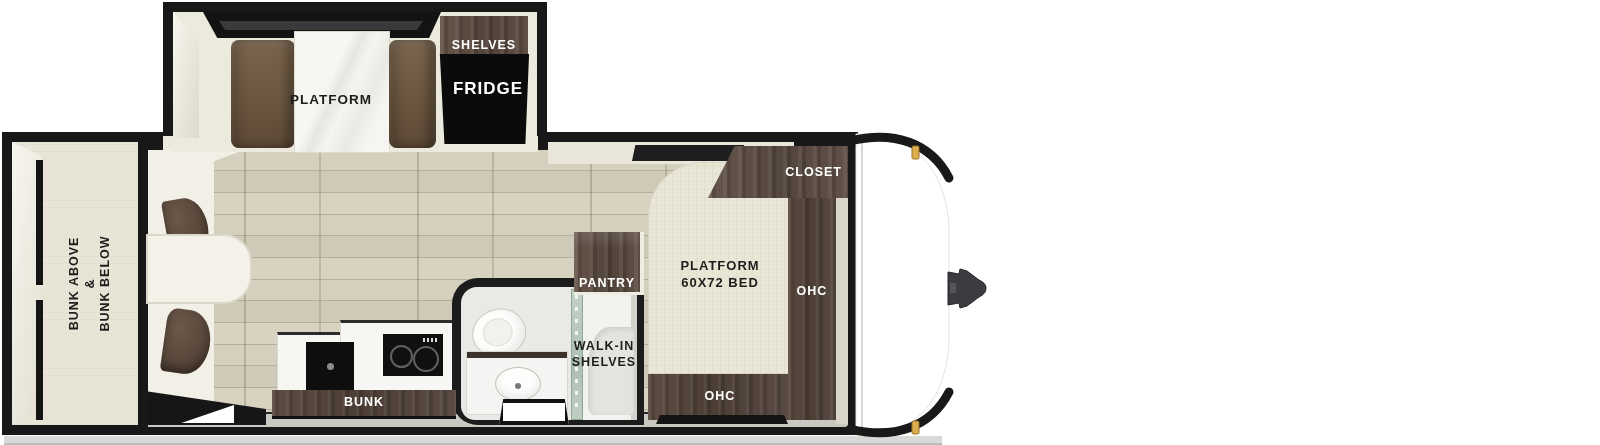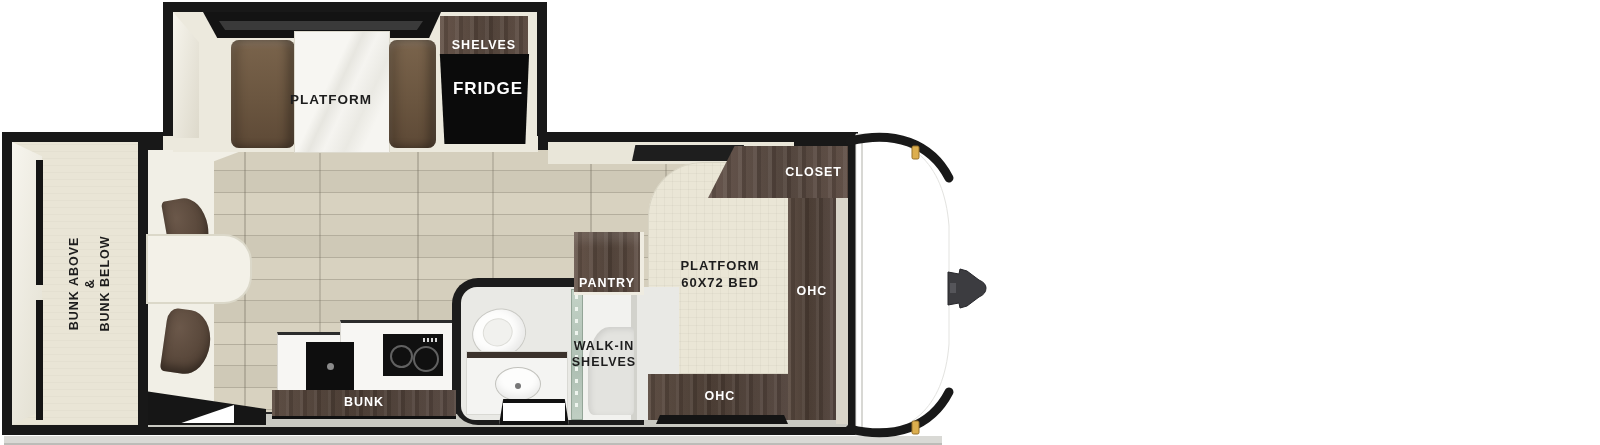--- a/index.html
+++ b/index.html
@@ -105,21 +105,21 @@
   .burner1{left:7px;top:11px;width:19px;height:19px;}
   .burner2{left:30px;top:12px;width:22px;height:22px;}
   .ctrls{left:40px;top:4px;width:15px;height:4px;
      background:repeating-linear-gradient(90deg,#d9d9d9 0 2px,#101010 2px 4px);}
   .shelfbar{left:270px;top:258px;width:184px;height:26px;z-index:5;display:flex;align-items:center;justify-content:center;
      box-shadow:0 3px 0 #111;}
 
   
   .bath{left:450px;top:146px;width:192px;height:147px;background:#1c1c1c;
      border-radius:26px 8px 0 26px;z-index:3;}
-  .bath-int{left:9px;top:9px;width:175px;height:133px;background:#e9e9e5;border-radius:16px 0 0 14px;padding-left:43px;}
+  .bath-int{left:9px;top:9px;width:175px;height:133px;background:#e9e9e5;border-radius:16px 0 0 14px;}
   .toilet{left:11px;top:22px;width:52px;height:46px;background:#fdfdfc;border:1px solid #c9c9c4;
      border-radius:50% 50% 48% 52%;transform:rotate(-18deg);
      box-shadow:inset -4px -4px 8px rgba(0,0,0,.08);}
   .toilet-in{left:10px;top:8px;width:28px;height:26px;border-radius:50%;background:#f1f1ee;border:1px solid #ddddd8;}
   .vanity{left:6px;top:65px;width:100px;height:56px;background:#f4f4f2;border-top:6px solid #3b322c;
      box-shadow:0 0 0 1px #d9d9d4;}
   .basin{left:28px;top:9px;width:44px;height:32px;background:#fdfdfc;border:1px solid #c2c2bd;border-radius:50%;
      box-shadow:inset 0 -5px 7px rgba(0,0,0,.07);}
   .basin-dot{left:19px;top:15px;width:6px;height:6px;border-radius:50%;background:#777;}
   .mat{left:38px;top:112px;width:62px;height:18px;background:#ffffff;border:4px solid #111;

